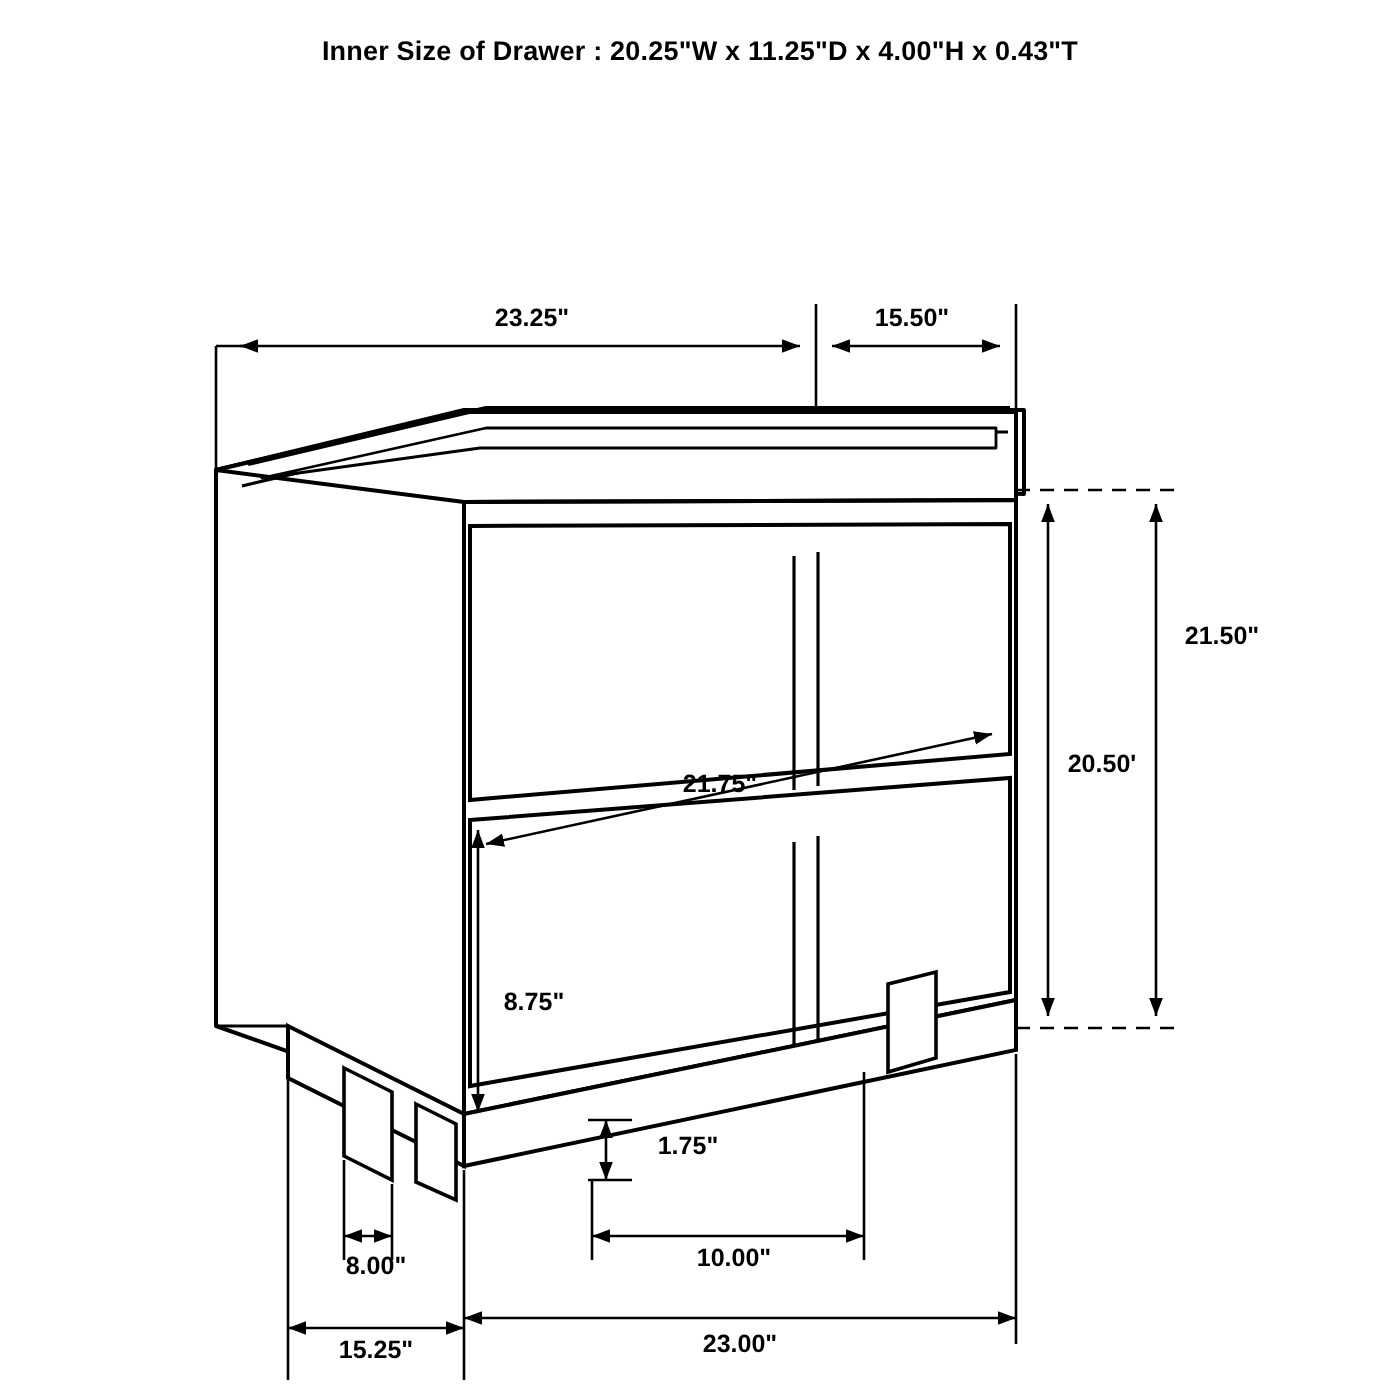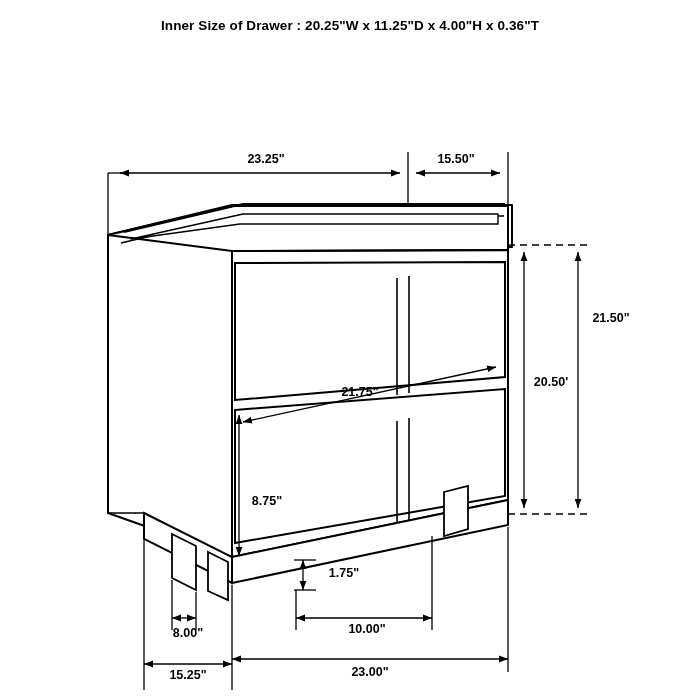--- a/index.html
+++ b/index.html
@@ -41,21 +41,21 @@
     font-size: 12.5px;
     font-weight: bold;
     fill: #000;
   }
 </style>
 </head>
 <body>
 
 <div id="page">
 
-  <div id="title">Inner Size of Drawer : 20.25"W x 11.25"D x 4.00"H x 0.36"T</div>
+  <div id="title">Inner Size of Drawer : 20.25"W x 11.25"D x 4.00"H x 0.43"T</div>
 
   <svg id="drawing" width="700" height="700" viewBox="0 0 700 700">
 
     <defs>
       <marker id="arrL" markerWidth="10" markerHeight="8" refX="9" refY="4" orient="auto" markerUnits="userSpaceOnUse">
         <path d="M9,4 L0,0.6 L0,7.4 Z" fill="#000"></path>
       </marker>
       <marker id="arrR" markerWidth="10" markerHeight="8" refX="1" refY="4" orient="auto" markerUnits="userSpaceOnUse">
         <path d="M1,4 L10,0.6 L10,7.4 Z" fill="#000"></path>
       </marker>

